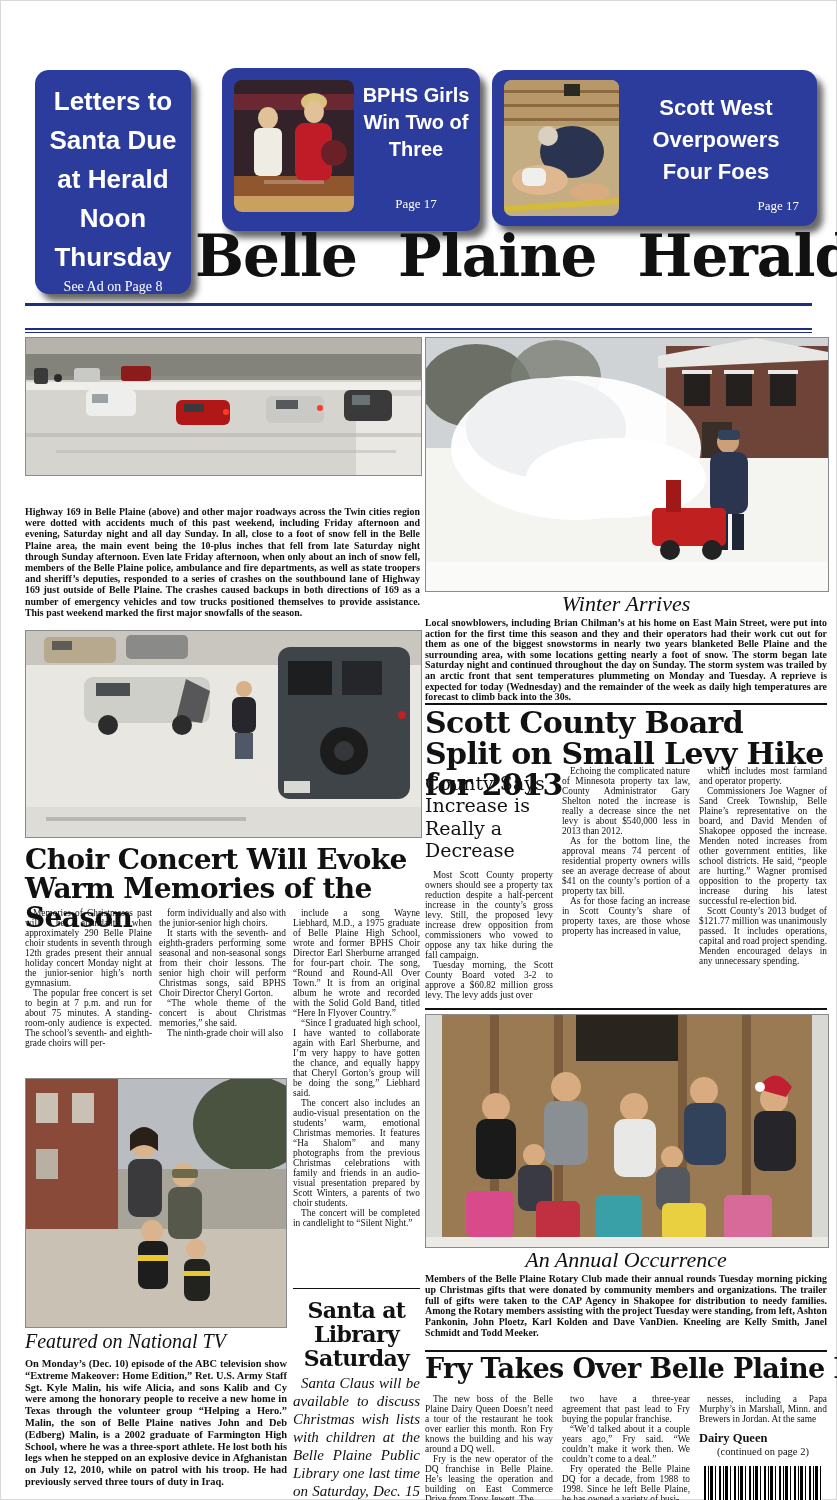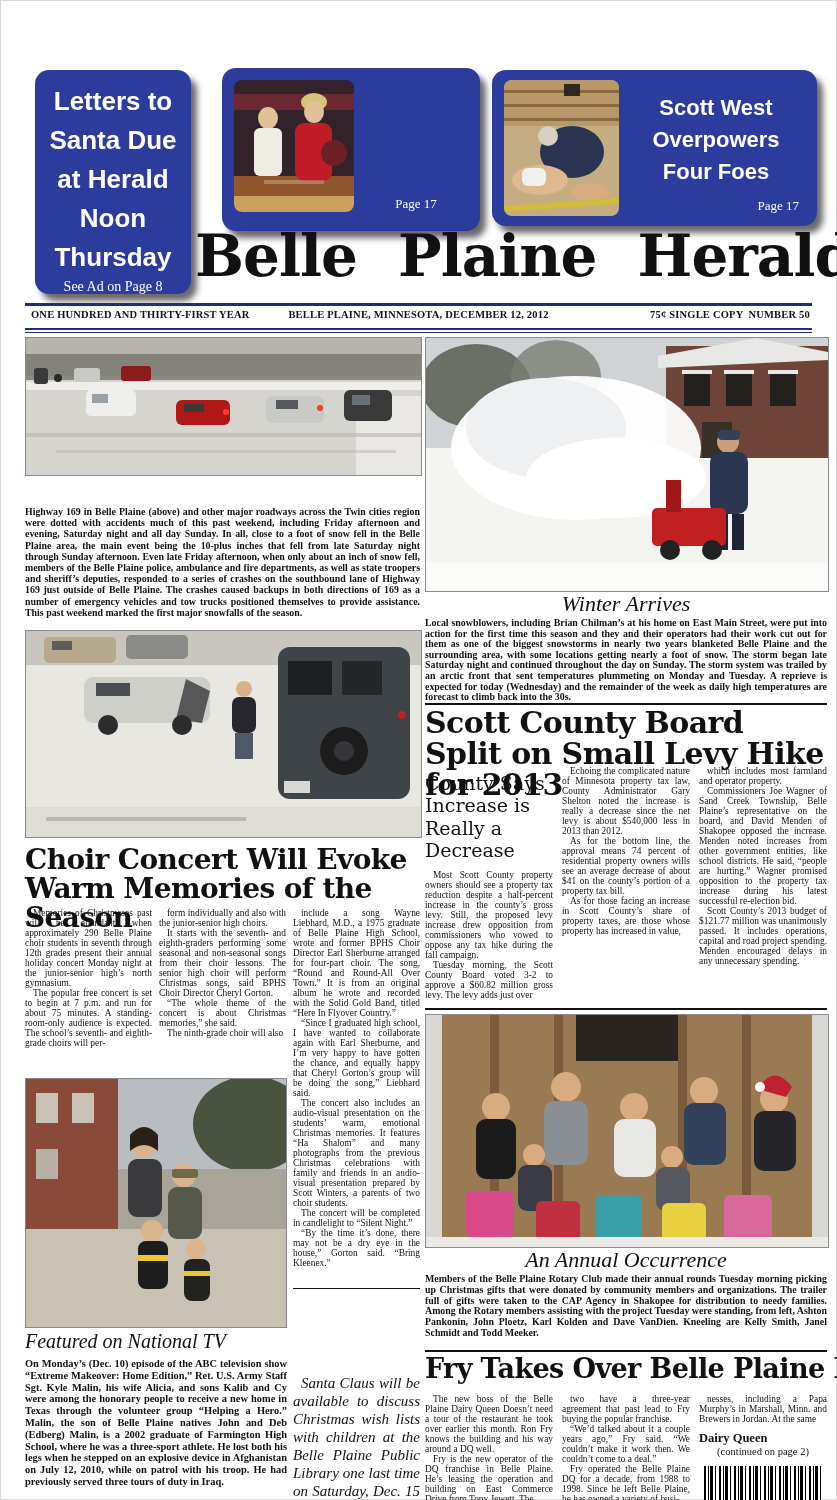--- a/index.html
+++ b/index.html
@@ -62,20 +62,21 @@
         <rect y="116" width="120" height="16" fill="#c9a060"></rect>
         <ellipse cx="34" cy="38" rx="10" ry="11" fill="#e2c098"></ellipse>
         <rect x="20" y="48" width="28" height="48" rx="6" fill="#efece4"></rect>
         <ellipse cx="80" cy="22" rx="13" ry="9" fill="#d8c27a"></ellipse>
         <ellipse cx="80" cy="32" rx="10" ry="11" fill="#e2c098"></ellipse>
         <rect x="61" y="43" width="37" height="58" rx="9" fill="#c01c28"></rect>
         <circle cx="100" cy="73" r="13" fill="#6a2026"></circle>
         <rect x="30" y="100" width="60" height="4" fill="#ffffff" opacity=".25"></rect>
       </svg>
     </div>
+    <div class="promo-title" style="position:absolute;left:138px;top:14px;width:112px;font-size:20px;">BPHS Girls Win Two of Three</div>
     <div class="promo-page" style="position:absolute;left:138px;top:128px;width:112px;text-align:center;">Page 17</div>
   </div>
 
   <div class="abs promo" style="left:492px;top:70px;width:325px;height:156px;">
     <div class="promo-photo" style="left:12px;top:10px;width:115px;height:136px;">
       <svg viewBox="0 0 115 136" preserveAspectRatio="none">
         <rect width="115" height="136" fill="#c4ad82"></rect>
         <rect width="115" height="46" fill="#b89868"></rect>
         <rect y="10" width="115" height="3" fill="#8a6a40"></rect>
         <rect y="24" width="115" height="3" fill="#8a6a40"></rect>
@@ -89,26 +90,20 @@
         <path d="M0 126 L115 118 L115 124 L0 132 Z" fill="#d8c020" opacity=".7"></path>
       </svg>
     </div>
     <div class="promo-title" style="position:absolute;left:134px;top:22px;width:180px;font-size:22px;line-height:1.45;">Scott West Overpowers Four Foes</div>
     <div class="promo-page" style="position:absolute;right:18px;bottom:12px;">Page 17</div>
   </div>
 
   <div class="abs masthead" style="left:195px;top:226px;width:636px;">Belle Plaine Herald</div>
 
   <div class="abs rule" style="left:25px;top:303px;width:787px;height:3px;"></div>
-  <div class="abs dateline" style="left:25px;top:309px;width:787px;height:18px;">
-    <span class="abs" style="left:6px;top:0;">ONE HUNDRED AND THIRTY-FIRST YEAR</span>
-    <span class="abs" style="left:225px;top:0;width:337px;text-align:center;">BELLE PLAINE, MINNESOTA, DECEMBER 12, 2012</span>
-    <span class="abs" style="left:625px;top:0;">75¢ SINGLE COPY</span>
-    <span class="abs" style="right:2px;top:0;">NUMBER 50</span>
-  </div>
   <div class="abs rule" style="left:25px;top:328px;width:787px;height:2px;"></div>
   <div class="abs rule" style="left:25px;top:332px;width:787px;height:1px;"></div>
 
   <div class="abs photo" style="left:25px;top:337px;width:395px;height:137px;">
     <svg viewBox="0 0 395 137" preserveAspectRatio="none">
       <rect width="395" height="137" fill="#d6d4cf"></rect>
       <rect width="395" height="38" fill="#b6b3ad"></rect>
       <rect y="16" width="395" height="26" fill="#77756e" opacity=".8"></rect>
       <rect y="44" width="395" height="8" fill="#efeeea"></rect>
       <rect x="330" y="58" width="65" height="79" fill="#e9e8e4"></rect>
@@ -168,21 +163,20 @@
       <p>form individually and also with the junior-senior high choirs.</p>
       <p>It starts with the seventh- and eighth-graders performing some seasonal and non-seasonal songs from their choir lessons. The senior high choir will perform Christmas songs, said BPHS Choir Director Cheryl Gorton.</p>
       <p>“The whole theme of the concert is about Christmas memories,” she said.</p>
       <p>The ninth-grade choir will also</p>
     </div>
   <div class="abs coltext" style="left:293px;top:908px;width:127px;">
       <p>include a song Wayne Liebhard, M.D., a 1975 graduate of Belle Plaine High School, wrote and former BPHS Choir Director Earl Sherburne arranged for four-part choir. The song, “Round and Round-All Over Town.” It is from an original album he wrote and recorded with the Solid Gold Band, titled “Here In Flyover Country.”</p>
       <p>“Since I graduated high school, I have wanted to collaborate again with Earl Sherburne, and I’m very happy to have gotten the chance, and equally happy that Cheryl Gorton’s group will be doing the song,” Liebhard said.</p>
       <p>The concert also includes an audio-visual presentation on the students’ warm, emotional Christmas memories. It features “Ha Shalom” and many photographs from the previous Christmas celebrations with family and friends in an audio-visual presentation prepared by Scott Winters, a parents of two choir students.</p>
       <p>The concert will be completed in candlelight to “Silent Night.”</p>
-      <p>“By the time it’s done, there may not be a dry eye in the house,” Gorton said. “Bring Kleenex.”</p>
     </div>
 
   <div class="abs photo" style="left:25px;top:1078px;width:260px;height:248px;">
     <svg viewBox="0 0 260 248" preserveAspectRatio="none">
       <rect width="260" height="248" fill="#b9bcc0"></rect>
       <rect x="0" y="0" width="92" height="150" fill="#8a4a3a"></rect>
       <rect x="10" y="14" width="22" height="30" fill="#c9c2b4"></rect>
       <rect x="46" y="14" width="22" height="30" fill="#c9c2b4"></rect>
       <rect x="10" y="70" width="22" height="30" fill="#b8b0a2"></rect>
       <ellipse cx="225" cy="45" rx="58" ry="48" fill="#4a5240"></ellipse>
@@ -199,20 +193,21 @@
       <rect x="112" y="176" width="30" height="6" fill="#e8c832"></rect>
       <circle cx="170" cy="170" r="10" fill="#d9b48e"></circle>
       <rect x="158" y="180" width="26" height="42" rx="8" fill="#22221e"></rect>
       <rect x="158" y="192" width="26" height="5" fill="#e8c832"></rect>
     </svg>
   </div>
   <div class="abs caption-sm" style="left:25px;top:1330px;width:260px;">Featured on National TV</div>
   <div class="abs leadpara" style="left:25px;top:1358px;width:262px;font-size:10.4px;line-height:11.8px;">On Monday’s (Dec. 10) episode of the ABC television show “Extreme Makeover: Home Edition,” Ret. U.S. Army Staff Sgt. Kyle Malin, his wife Alicia, and sons Kalib and Cy were among the honorary people to receive a new home in Texas through the volunteer group “Helping a Hero.” Malin, the son of Belle Plaine natives John and Deb (Edberg) Malin, is a 2002 graduate of Farmington High School, where he was a three-sport athlete. He lost both his legs when he stepped on an explosive device in Afghanistan on July 12, 2010, while on patrol with his troop. He had previously served three tours of duty in Iraq.</div>
 
   <div class="abs hr-black" style="left:293px;top:1288px;width:127px;height:1px;"></div>
+  <div class="abs headline" style="left:293px;top:1298px;width:127px;font-size:22px;text-align:center;line-height:1.1;">Santa at Library Saturday</div>
   <div class="abs santatext" style="left:293px;top:1374px;width:127px;">
       <p>Santa Claus will be available to discuss Christmas wish lists with children at the Belle Plaine Public Library one last time on Saturday, Dec. 15 from noon to 2 p.m. The visits are sponsored by the Belle Plaine Friends of the Library.</p>
       <p>Santa’s helpers will bring their camera and the photos will be free.</p>
     </div>
 
   <div class="abs photo" style="left:425px;top:337px;width:402px;height:253px;">
     <svg viewBox="0 0 402 253" preserveAspectRatio="none">
       <rect width="402" height="253" fill="#f4f4f1"></rect>
       <rect width="402" height="110" fill="#cfd3d6"></rect>
       <ellipse cx="50" cy="48" rx="55" ry="42" fill="#6b6f66"></ellipse>

